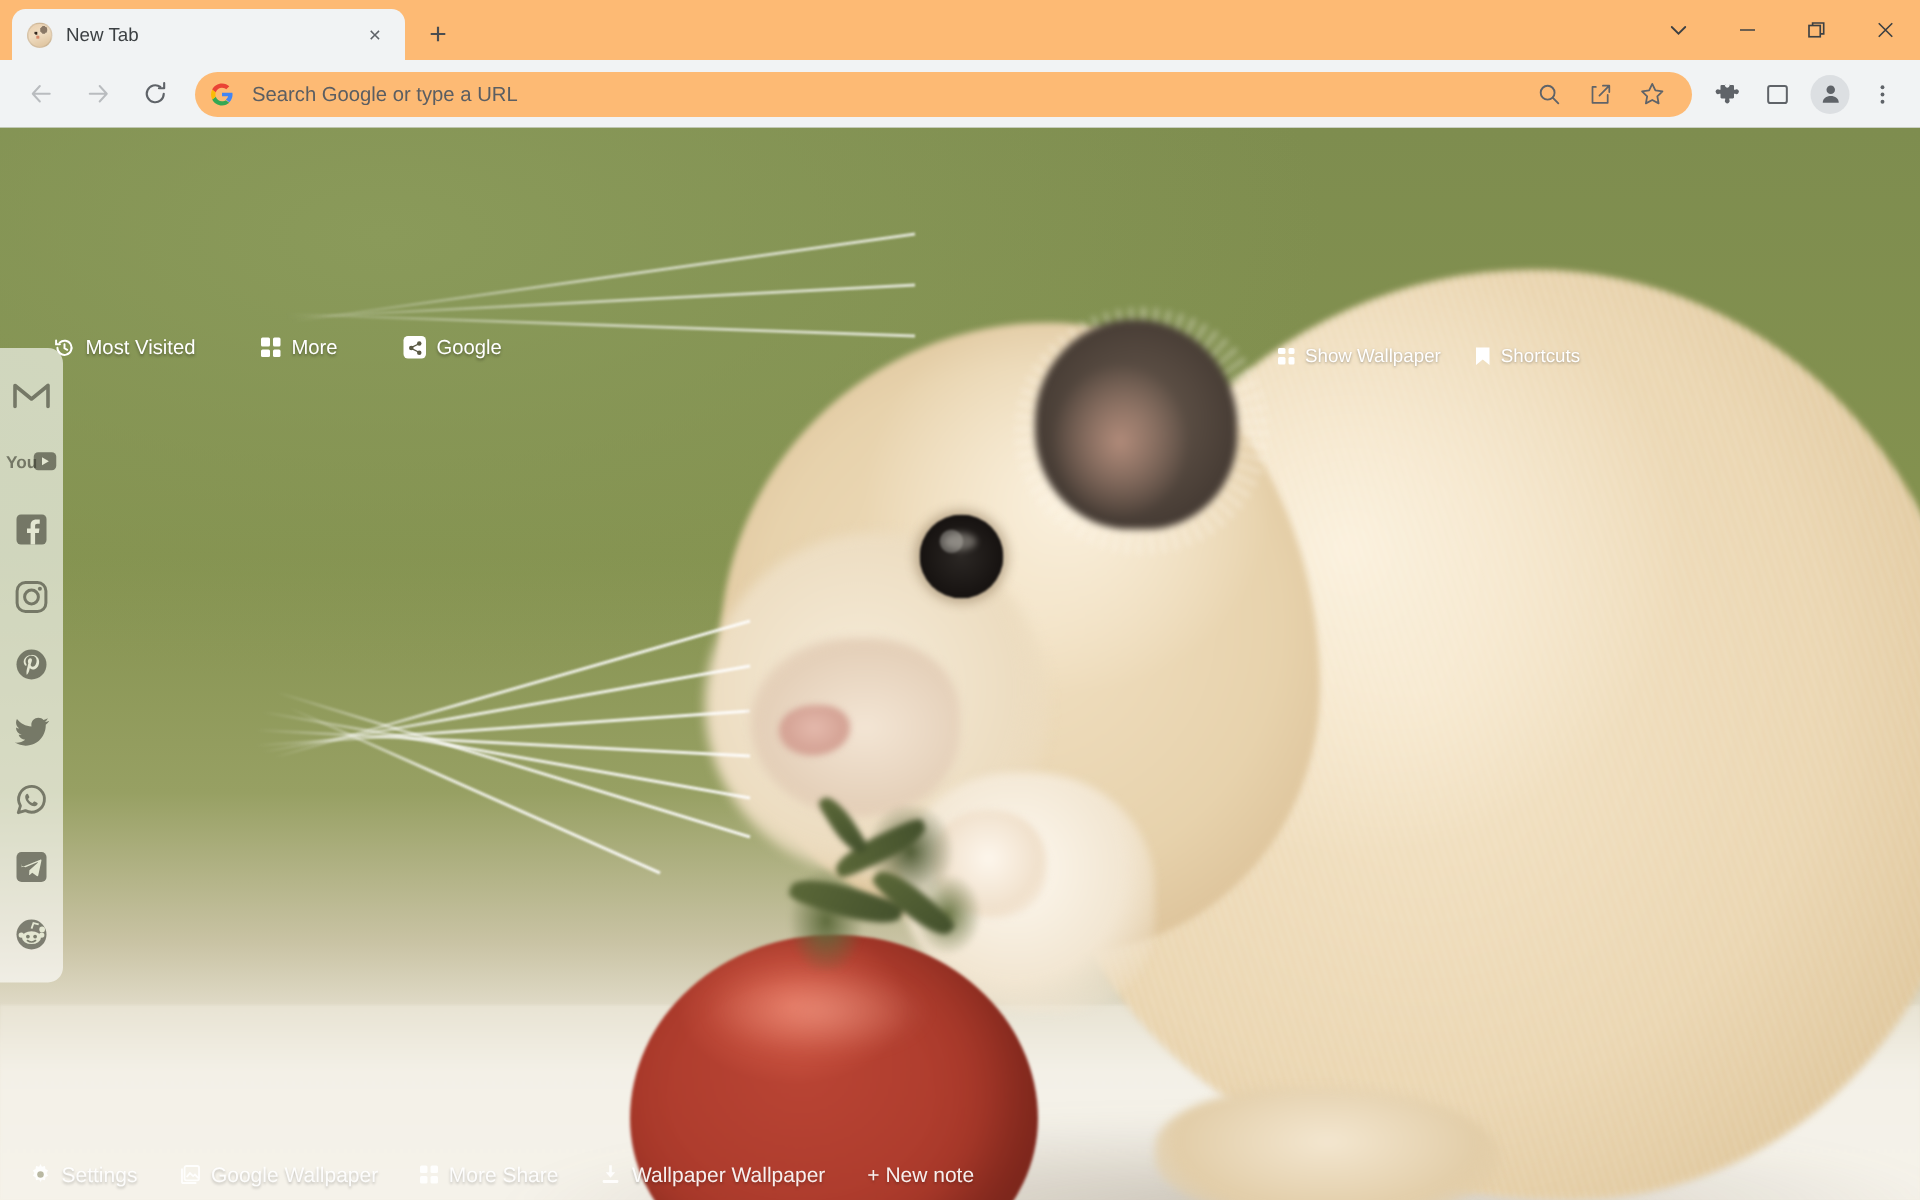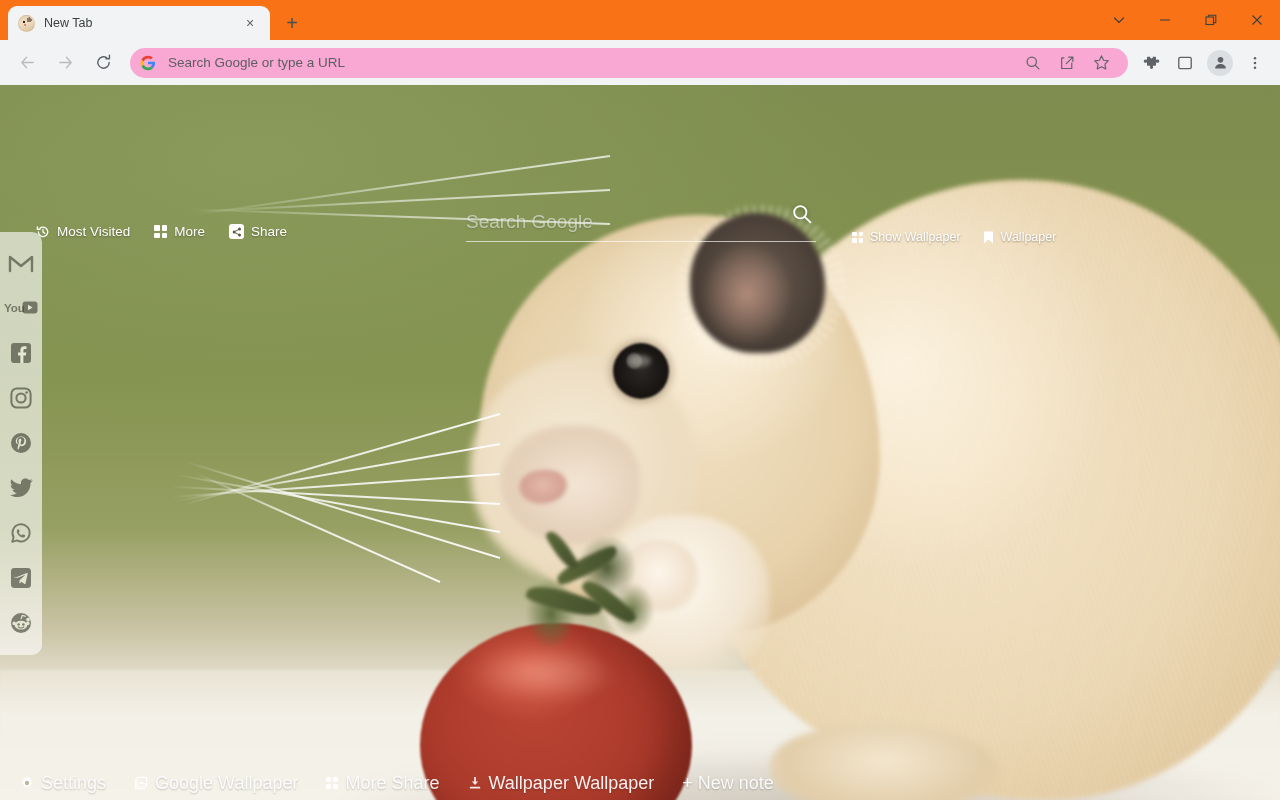--- a/index.html
+++ b/index.html
@@ -8,21 +8,21 @@
     overflow: hidden;
     font-family: "Liberation Sans", sans-serif;
     background: #d6dbe1;
   }
 
   
   .browser { width: 1280px; height: 800px; position: relative; }
 
   .tabstrip {
     height: 40px; width: 100%;
-    background: #f97316;
+    background: #fdba74;
     display: flex; align-items: flex-end;
     position: relative;
   }
   .tab {
     margin-left: 8px;
     width: 262px; height: 34px;
     background: #f1f3f4;
     border-radius: 9px 9px 0 0;
     display: flex; align-items: center;
     padding: 0 10px;
@@ -73,21 +73,21 @@
     position: relative;
   }
   .nav-btn {
     width: 32px; height: 32px; margin: 0 3px;
     display: flex; align-items: center; justify-content: center;
     border-radius: 50%; color: #5f6368;
   }
   .nav-btn.disabled { color: #b9bcbf; }
   .omnibox {
     flex: 1 1 auto; height: 30px;
-    background: #f9a8d4;
+    background: #fdba74;
     border-radius: 16px;
     margin: 0 6px 0 8px;
     display: flex; align-items: center;
     padding: 0 10px;
   }
   .g-logo { width: 16px; height: 16px; flex: 0 0 auto; }
   .omnibox-text {
     margin-left: 12px; font-size: 13.5px; color: #5b5e62;
     white-space: nowrap; overflow: hidden;
   }
@@ -263,21 +263,21 @@
     position: absolute;
     background: linear-gradient(100deg, #5b6838 0%, #43502c 100%);
     border-radius: 60% 18% 60% 18%;
     filter: blur(1.1px);
   }
   .top-left { position: absolute; left: 36px; top: 139px; display: flex; align-items: center; }
   .ntp-link {
     display: flex; align-items: center;
     color: #fff; font-size: 13.5px;
     text-shadow: 0 1px 2px rgba(0,0,0,.35);
-    margin-right: 24px;
+    margin-right: 44px;
     white-space: nowrap;
   }
   .ntp-link .lbl { margin-left: 7px; }
 
   .search-zone { position: absolute; left: 466px; top: 126px; width: 350px; }
   .search-input-txt {
     font-size: 19px; color: rgba(255,255,255,.55);
     text-shadow: 0 1px 2px rgba(0,0,0,.18);
     padding-bottom: 8px;
   }
@@ -313,21 +313,21 @@
   
   .ntp-bottom {
     position: absolute; left: 0; bottom: 0; width: 100%;
     height: 34px;
     display: flex; align-items: center;
     padding-left: 20px;
   }
   .bottom-link {
     display: flex; align-items: center;
     color: rgba(255,255,255,.92);
-    font-size: 18px;
+    font-size: 14px;
     margin-right: 28px;
     text-shadow: 0 1px 2px rgba(0,0,0,.22);
     white-space: nowrap;
   }
   .bottom-link .lbl { margin-left: 7px; }
   .bottom-link.plain .lbl { margin-left: 0; }
   .icon-sq {
     display: inline-flex; align-items: center; justify-content: center;
   }
   .grid-icon {
@@ -521,52 +521,42 @@
       </div>
       <div class="ntp-link">
         <span class="share-badge">
           <svg width="10" height="10" viewBox="0 0 12 12" fill="currentColor">
             <circle cx="9" cy="2.3" r="1.8"></circle>
               <circle cx="2.6" cy="6" r="1.8"></circle>
               <circle cx="9" cy="9.7" r="1.8"></circle>
             <path d="M3.4 5.3 L8.4 2.8 M3.4 6.7 L8.4 9.2" stroke="currentColor" stroke-width="1.1"></path>
           </svg>
         </span>
-        <span class="lbl">Share</span>
-      </div>
-    </div>
-
-    <div class="search-zone">
-      <div class="search-input-txt">Search Google</div>
-      <div class="search-underline"></div>
-      <span class="search-mag">
-        <svg width="22" height="22" viewBox="0 0 22 22">
-            <circle cx="9.3" cy="9.3" r="6.1" stroke="#fff" stroke-width="1.8" fill="none"></circle>
-            <line x1="13.8" y1="13.8" x2="19.4" y2="19.4" stroke="#fff" stroke-width="1.8" stroke-linecap="round"></line>
-          </svg>
-      </span>
-    </div>
+        <span class="lbl">Google</span>
+      </div>
+    </div>
+
 
     <div class="top-right">
       <div class="ntp-link">
         <span class="grid-icon" style="width:11px;height:11px;">
             <i></i>
             <i></i>
             <i></i>
             <i></i>
           </span>
         <span class="lbl">Show Wallpaper</span>
       </div>
       <div class="ntp-link">
         <span class="icon-sq">
           <svg width="11" height="13" viewBox="0 0 11 13" fill="#fff">
               <path d="M1 0.6 H10 V12.4 L5.5 8.6 L1 12.4 Z"></path>
             </svg>
         </span>
-        <span class="lbl">Wallpaper</span>
+        <span class="lbl">Shortcuts</span>
       </div>
     </div>
 
     <div class="social">
       <div class="social-item">
         <svg width="26" height="20" viewBox="0 0 26 20" fill="none" stroke="currentColor" stroke-width="2.4" stroke-linejoin="round" stroke-linecap="round">
           <path d="M2 18 V4 L13 13 L24 4 V18"></path>
         </svg>
       </div>
       <div class="social-item">

